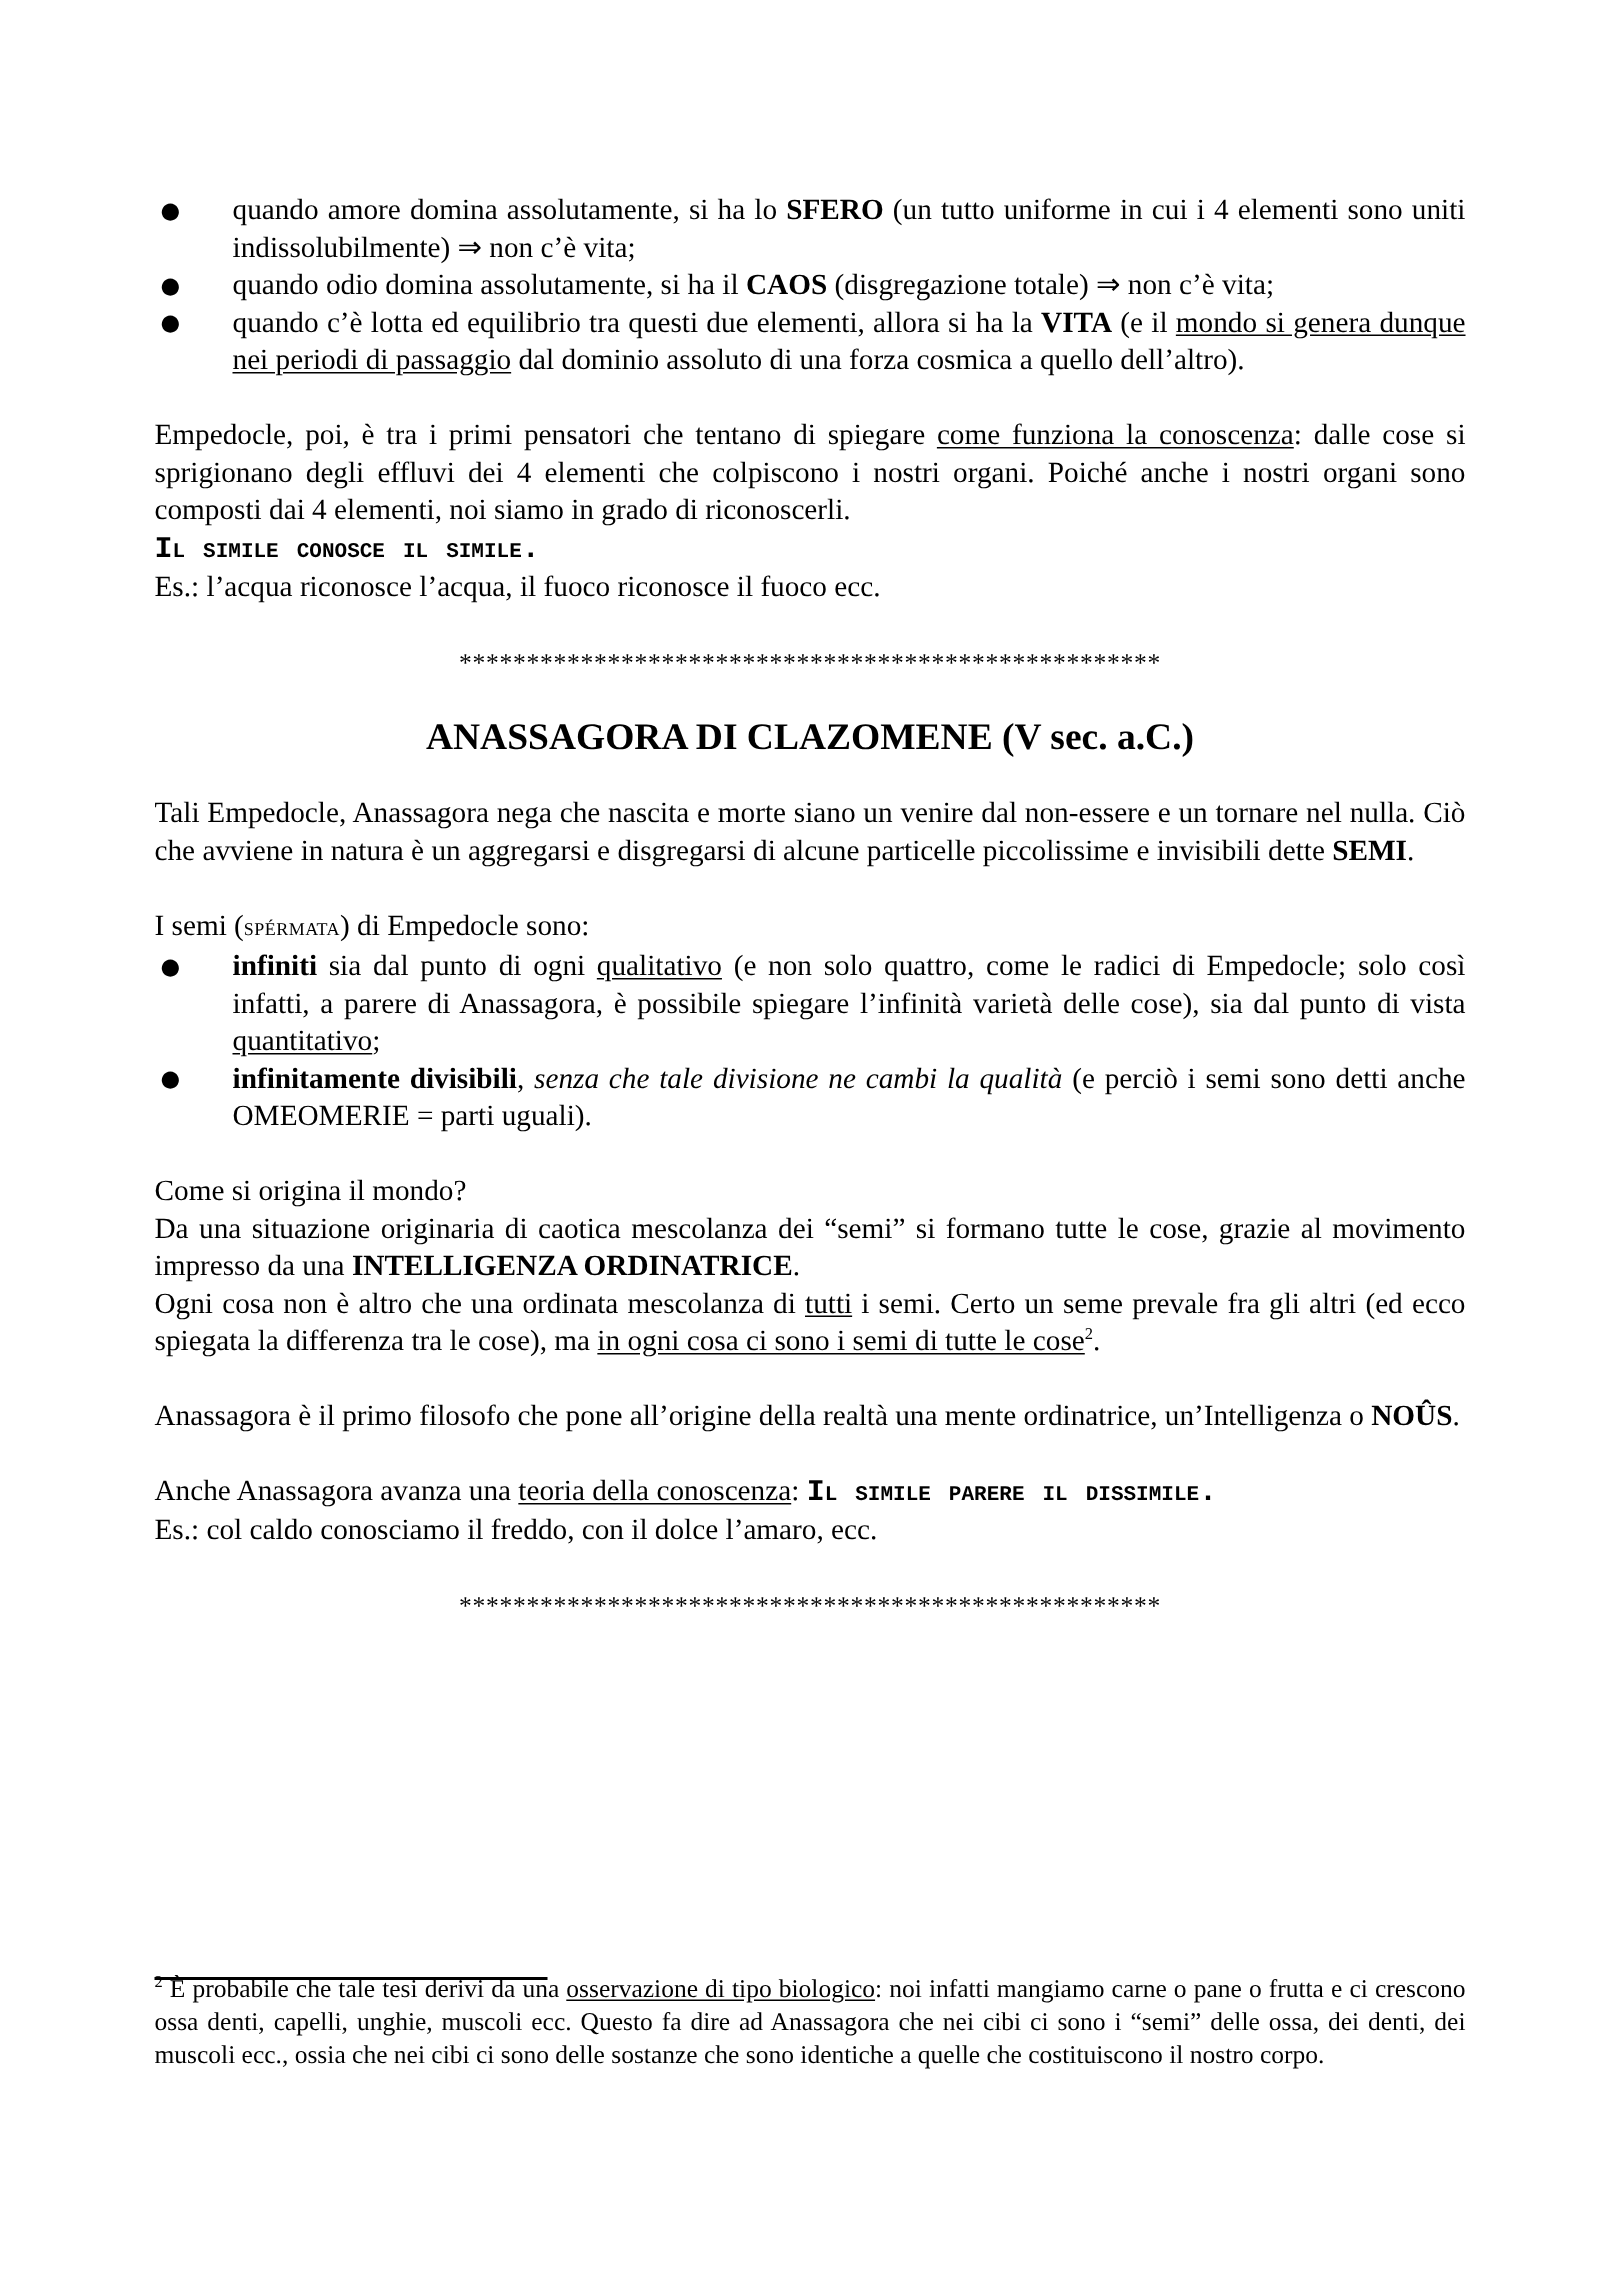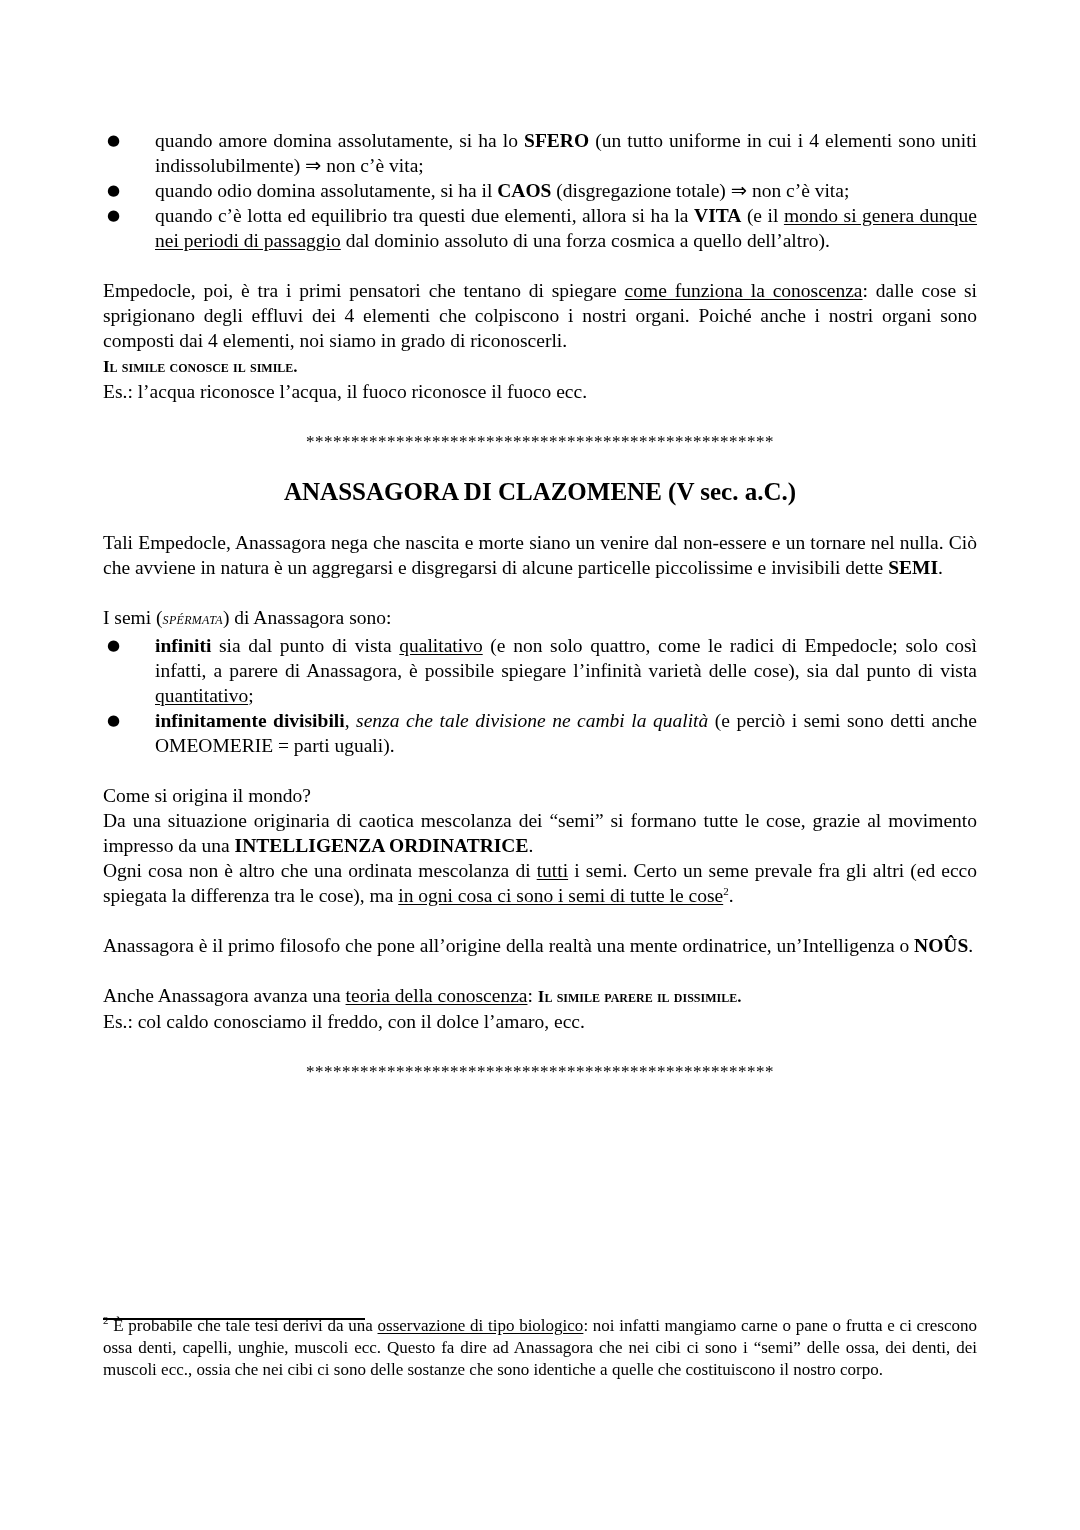--- a/index.html
+++ b/index.html
@@ -5,24 +5,24 @@
   html, body { margin: 0; padding: 0; background: #ffffff; }
   body { width: 1080px; height: 1530px; position: relative; overflow: hidden;
          font-family: "Liberation Serif", serif; color: #000; font-size: 19.5px; line-height: 25px; }
   .page { position: absolute; left: 103px; top: 128px; width: 874px; }
   p { margin: 0; text-align: justify; }
   .gap { height: 25px; }
   ul.bul { list-style: none; margin: 0; padding: 0; }
   ul.bul li { position: relative; padding-left: 52px; text-align: justify; }
   ul.bul li .dot { position: absolute; left: 4px; top: 0; font-family: "DejaVu Sans", sans-serif; font-size: 15px; }
   u { text-decoration: underline; text-underline-offset: 2px; }
-  .sc { font-variant: small-caps; font-weight: bold; font-size: 17px; }
+  .sc { font-variant: small-caps; font-weight: bold; font-size: 20px; font-family: Liberation Mono, monospace; }
   .stars { text-align: center; letter-spacing: 0.5px; font-size: 17px; }
   h2 { margin: 0; font-size: 25px; font-weight: bold; line-height: 32px; text-align: center; }
-  .smallit { font-style: italic; font-size: 12px; letter-spacing: 0.3px; margin-top: 36px; }
+  .smallit { font-size: 12px; letter-spacing: 0.3px; margin-top: 36px; }
   sup { font-size: 11px; line-height: 0; }
   .fn-rule { position: absolute; left: 103px; top: 1318px; width: 262px; border-top: 2px solid #000; }
   .footnote { position: absolute; left: 103px; top: 1315px; width: 874px; font-size: 17px; line-height: 22px; text-align: justify; }
 </style>
 </head>
 <body>
 
 <div class="page">
 
   <ul class="bul">
@@ -38,23 +38,23 @@
   <div class="gap"></div>
   <p class="stars">****************************************************</p>
   <div style="height:22px"></div>
 
   <h2>ANASSAGORA DI CLAZOMENE (V sec. a.C.)</h2>
   <div style="height:22px"></div>
 
   <p><span>Tali Empedocle, Anassagora nega che nascita e morte siano un venire dal non-essere e un tornare nel nulla. Ciò che avviene in natura è un aggregarsi e disgregarsi di alcune particelle piccolissime e invisibili dette </span><b>SEMI</b><span>.</span></p>
   <div class="gap"></div>
 
-  <p><span>I semi (</span><span class="smallit">SPÉRMATA</span><span>) di Anassagora sono:</span></p>
+  <p><span>I semi (</span><span class="smallit">SPÉRMATA</span><span>) di Empedocle sono:</span></p>
   <ul class="bul">
-    <li><span class="dot">●</span><b>infiniti</b><span> sia dal punto di vista </span><u>qualitativo</u><span> (e non solo quattro, come le radici di Empedocle; solo così infatti, a parere di Anassagora, è possibile spiegare l’infinità varietà delle cose), sia dal punto di vista </span><u>quantitativo</u><span>;</span></li>
+    <li><span class="dot">●</span><b>infiniti</b><span> sia dal punto di ogni </span><u>qualitativo</u><span> (e non solo quattro, come le radici di Empedocle; solo così infatti, a parere di Anassagora, è possibile spiegare l’infinità varietà delle cose), sia dal punto di vista </span><u>quantitativo</u><span>;</span></li>
     <li><span class="dot">●</span><b>infinitamente divisibili</b><span>, </span><i>senza che tale divisione ne cambi la qualità</i><span> (e perciò i semi sono detti anche OMEOMERIE = parti uguali).</span></li>
   </ul>
   <div class="gap"></div>
 
   <p>Come si origina il mondo?</p>
   <p><span>Da una situazione originaria di caotica mescolanza dei “semi” si formano tutte le cose, grazie al movimento impresso da una </span><b>INTELLIGENZA ORDINATRICE</b><span>.</span></p>
   <p><span>Ogni cosa non è altro che una ordinata mescolanza di </span><u>tutti</u><span> i semi. Certo un seme prevale fra gli altri (ed ecco spiegata la differenza tra le cose), ma </span><u>in ogni cosa ci sono i semi di tutte le cose</u><sup>2</sup><span>.</span></p>
   <div class="gap"></div>
 
   <p><span>Anassagora è il primo filosofo che pone all’origine della realtà una mente ordinatrice, un’Intelligenza o </span><b>NOÛS</b><span>.</span></p>

